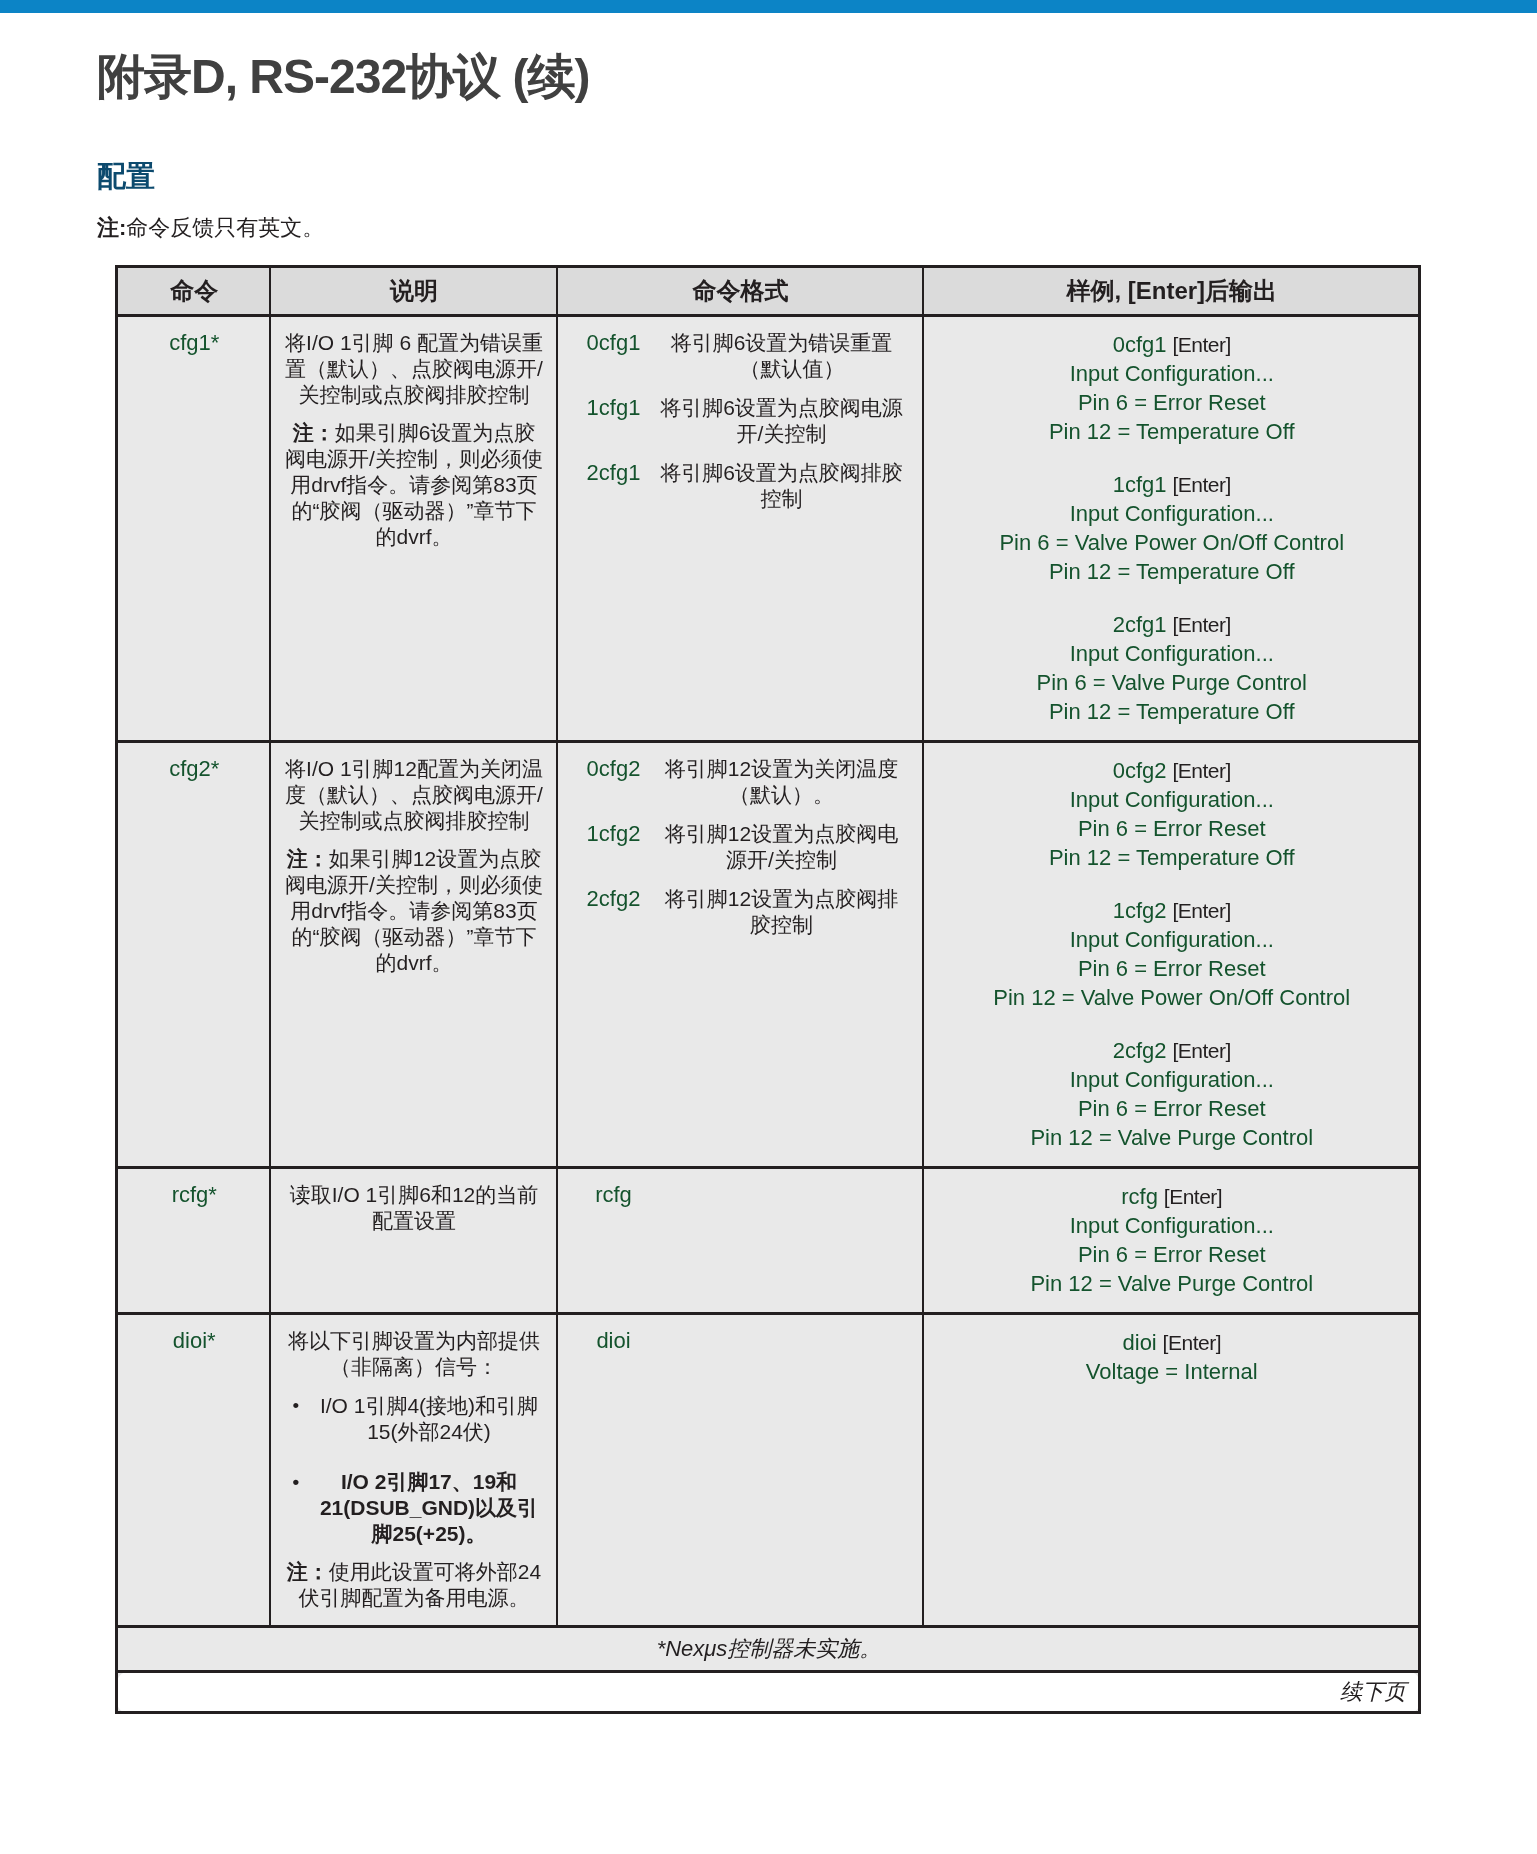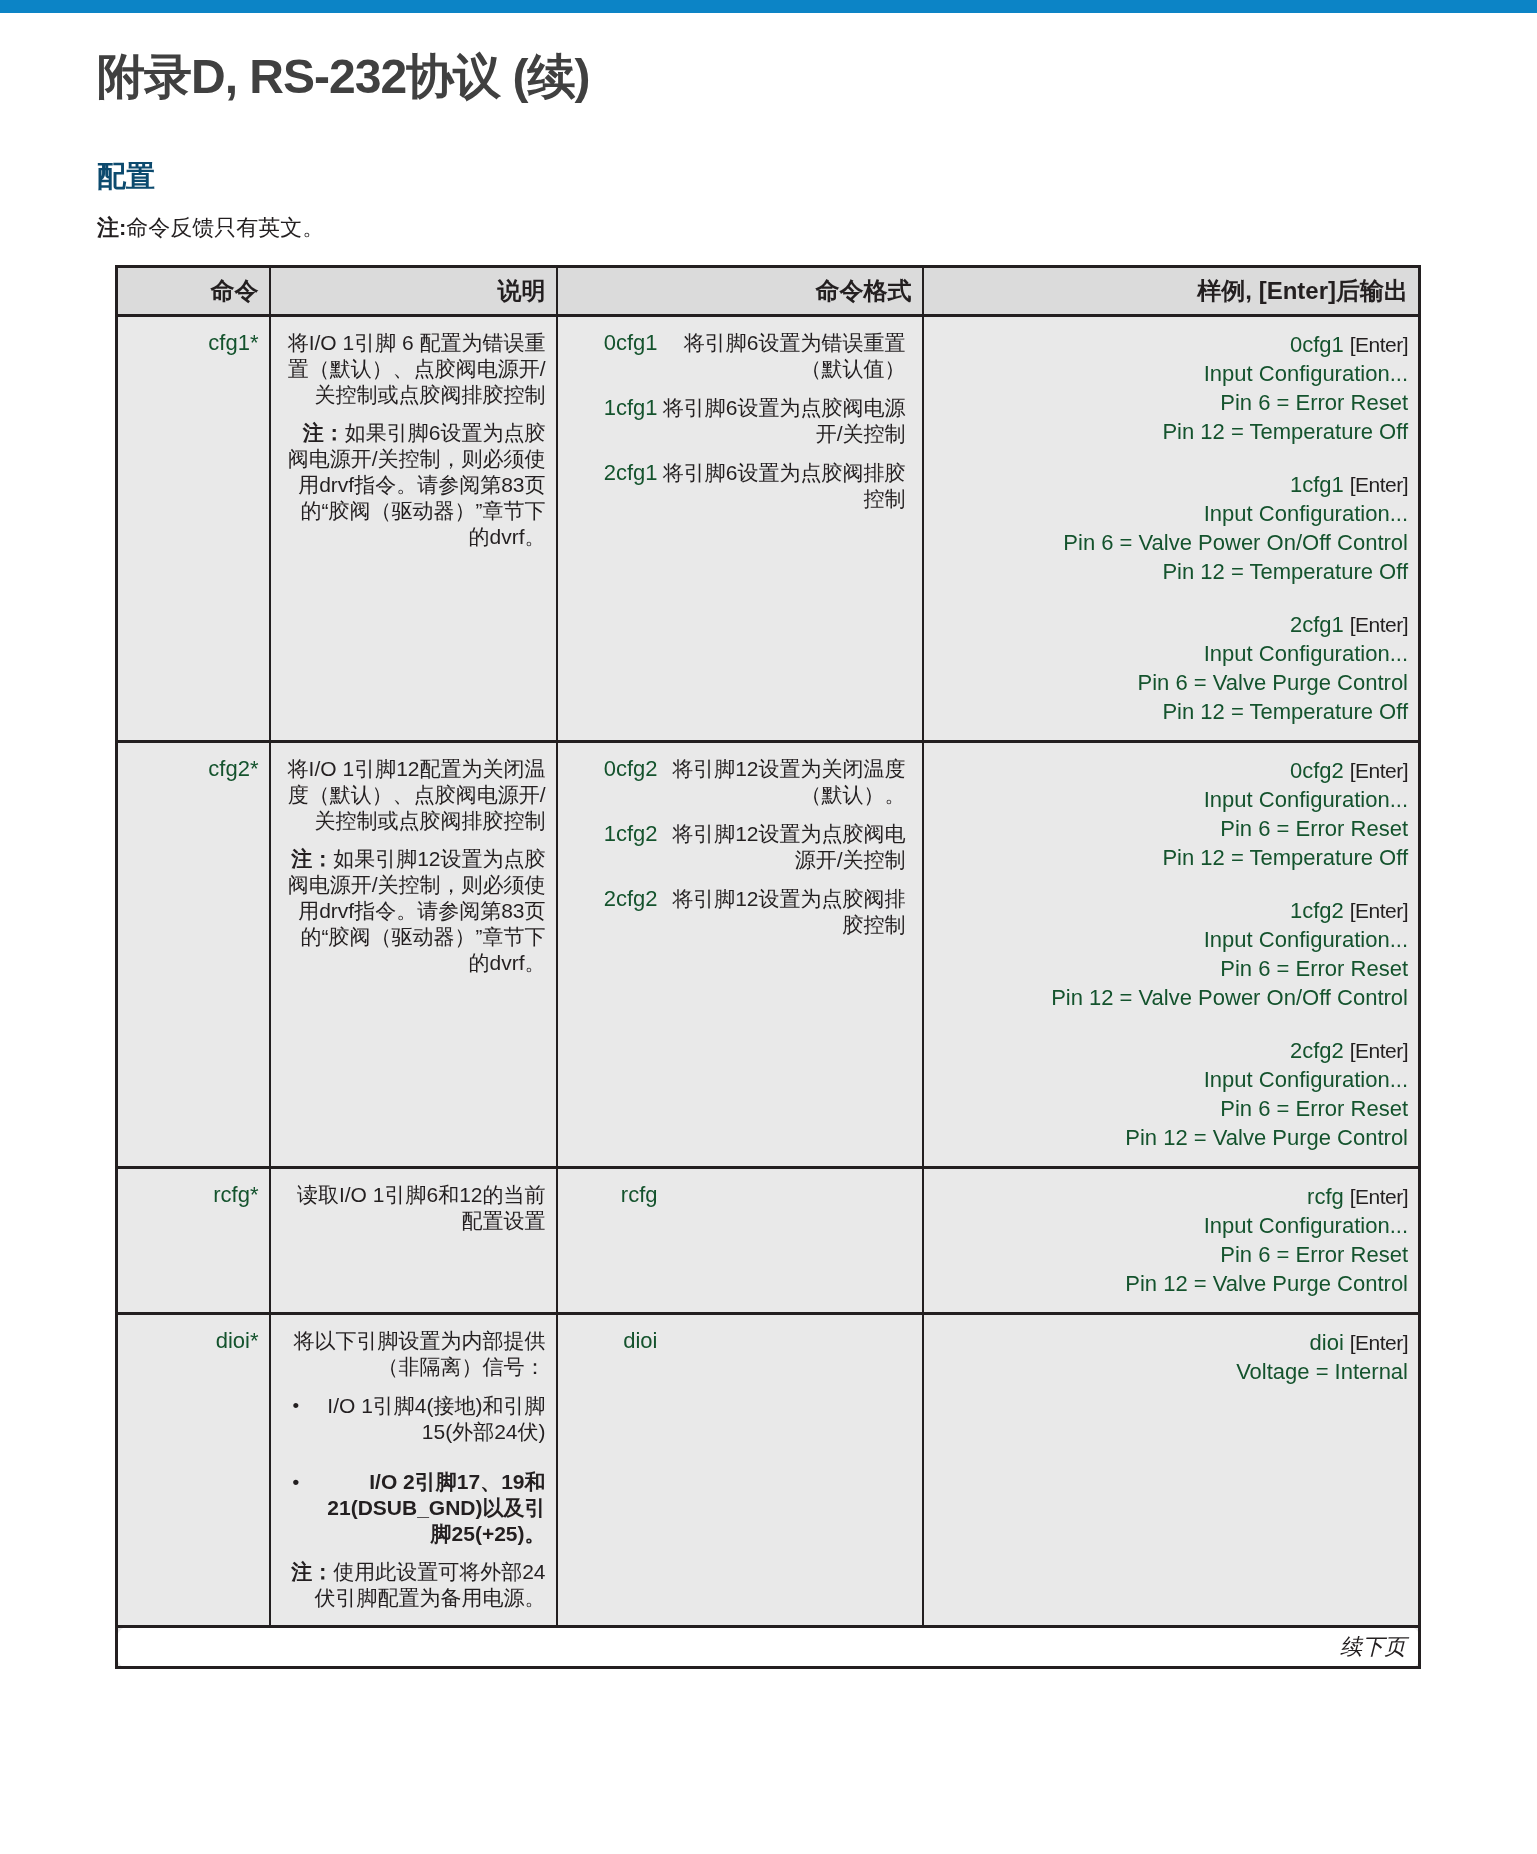--- a/index.html
+++ b/index.html
@@ -41,21 +41,21 @@
     width: 1303px;
     margin: 22px 0 0 18px;
     border: 3px solid #231f20;
     background: #e9e9e9;
   }
   .cmd-table th, .cmd-table td {
     border: 2px solid #231f20;
     border-top-width: 3px;
     border-bottom-width: 3px;
     vertical-align: top;
-    text-align: right;
+    text-align: center;
   }
   .cmd-table thead th {
     background: #dbdbdb;
     font-size: 24px;
     font-weight: bold;
     padding: 7px 10px 7px 12px;
     height: 42px;
   }
   .cmd-table tbody td {
     background: #e9e9e9;
@@ -284,20 +284,23 @@
             </div>
           </td>
           <td class="cell-ex">
             <div class="ex-block">
               <div class="ex-cmd"><span class="mono">dioi</span> <span class="enter">[Enter]</span></div>
               <div class="ex-out mono">Voltage = Internal</div>
             </div>
           </td>
         </tr>
 
+        <tr class="footnote-row">
+          <td colspan="4">*Nexμs控制器未实施。</td>
+        </tr>
 
         <tr class="cont-row">
           <td colspan="4">续下页</td>
         </tr>
 
       </tbody>
     </table>
   </div>
 </div>
 

